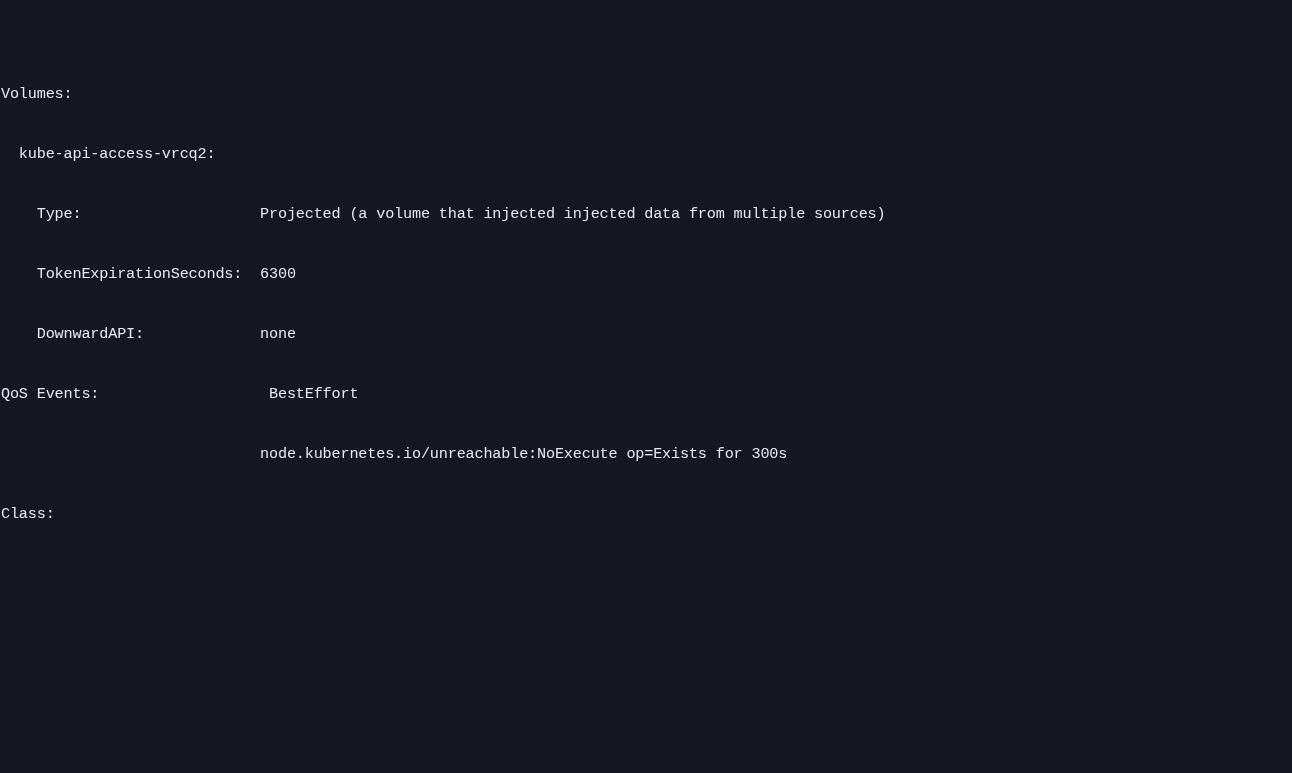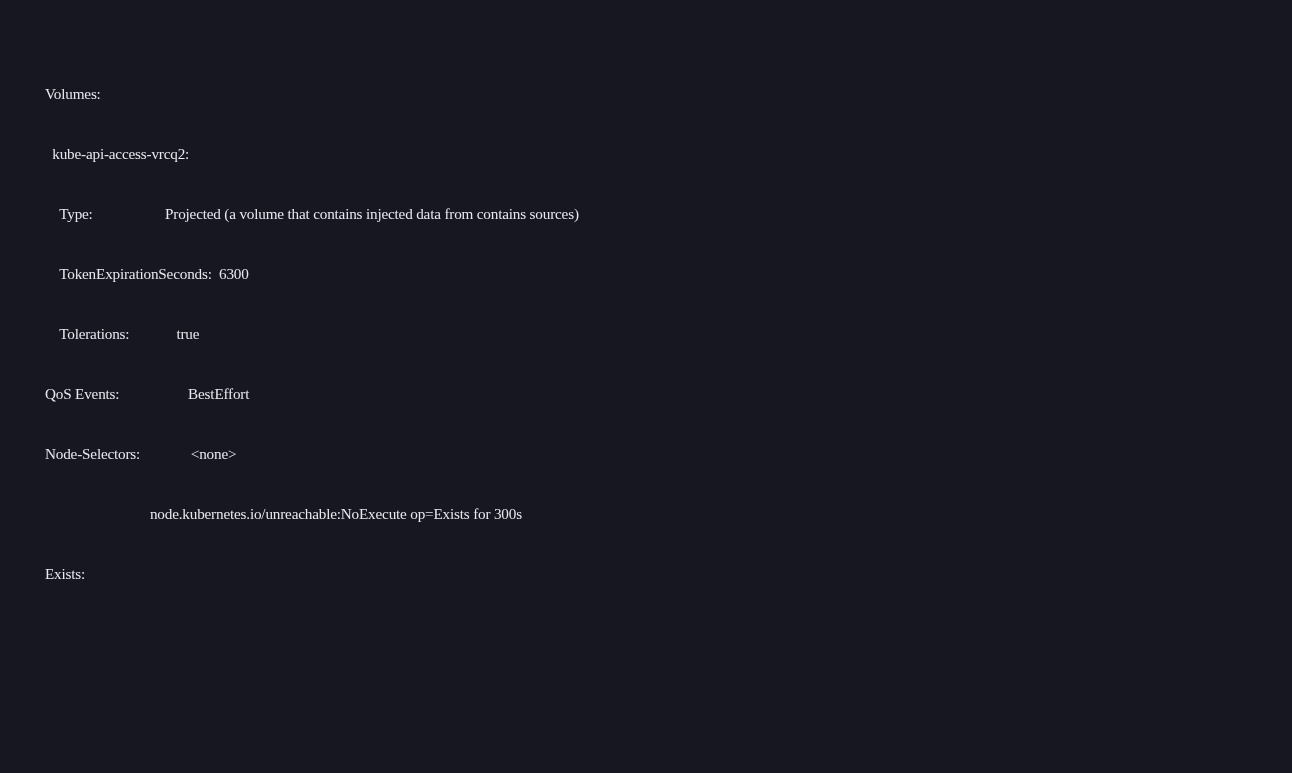--- a/index.html
+++ b/index.html
@@ -24,42 +24,40 @@
     line-height: 20px;
     letter-spacing: -0.18px;
     padding: 4px 0 0 1px;
     box-sizing: border-box;
     white-space: pre;
     overflow: hidden;
   }
   .line {
     height: 20px;
     white-space: pre;
-    font-family: Liberation Serif, serif;
-    padding-left: 44px;
+    font-family: Liberation Mono, monospace;
   }
   .out {
     color: #e8e8ee;
   }
 </style>
 </head>
 <body>
 
 <div id="terminal">
 
   
   <div class="line out">Volumes:</div>
   <div class="line out">  kube-api-access-vrcq2:</div>
-  <div class="line out">    Type:                    Projected (a volume that contains injected data from contains sources)</div>
+  <div class="line out">    Type:                    Projected (a volume that injected injected data from multiple sources)</div>
   <div class="line out">    TokenExpirationSeconds:  6300</div>
-  <div class="line out">    Tolerations:             true</div>
+  <div class="line out">    DownwardAPI:             none</div>
   <div class="line out">QoS Events:                   BestEffort</div>
-  <div class="line out">Node-Selectors:              &lt;none&gt;</div>
   <div class="line out">                             node.kubernetes.io/unreachable:NoExecute op=Exists for 300s</div>
-  <div class="line out">Exists:</div>
+  <div class="line out">Class:</div>
   
   
   
   
   
 
   
 
   
   

